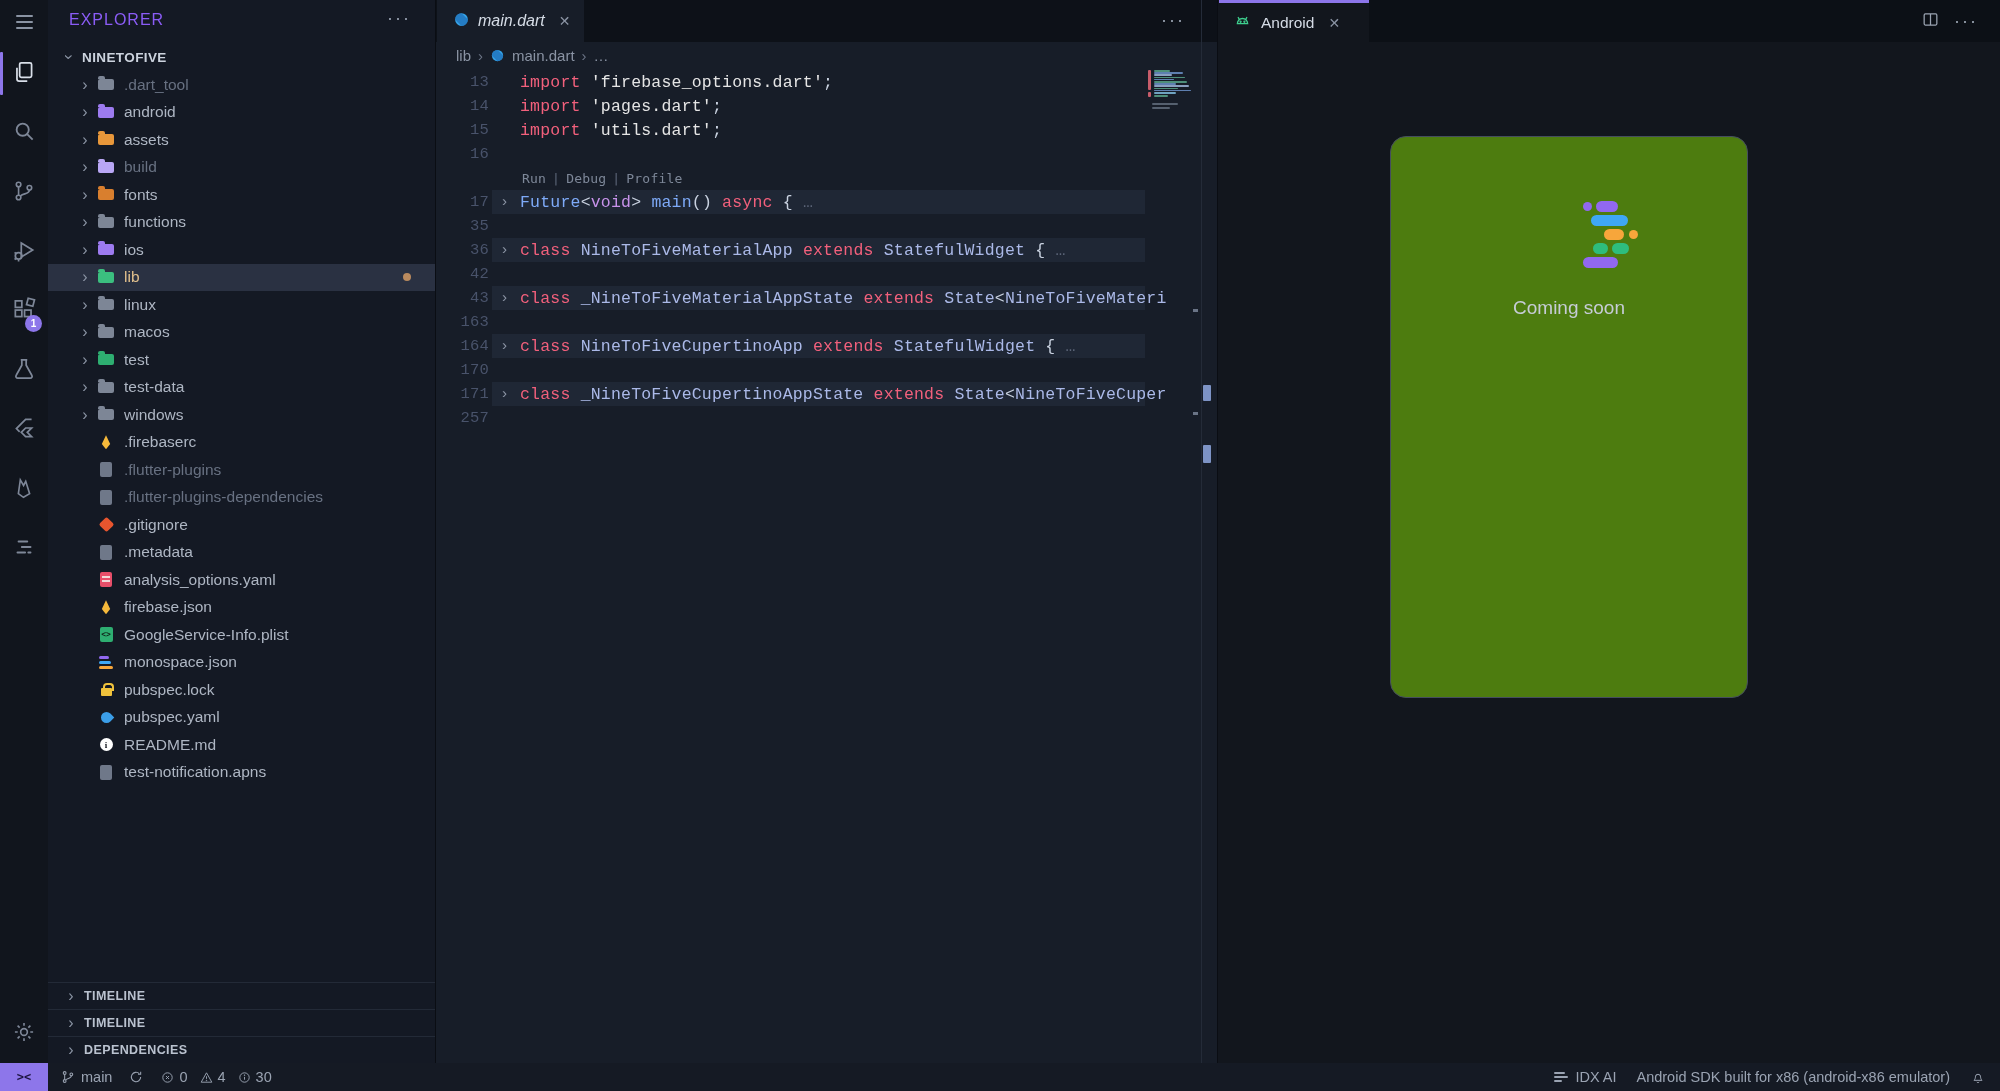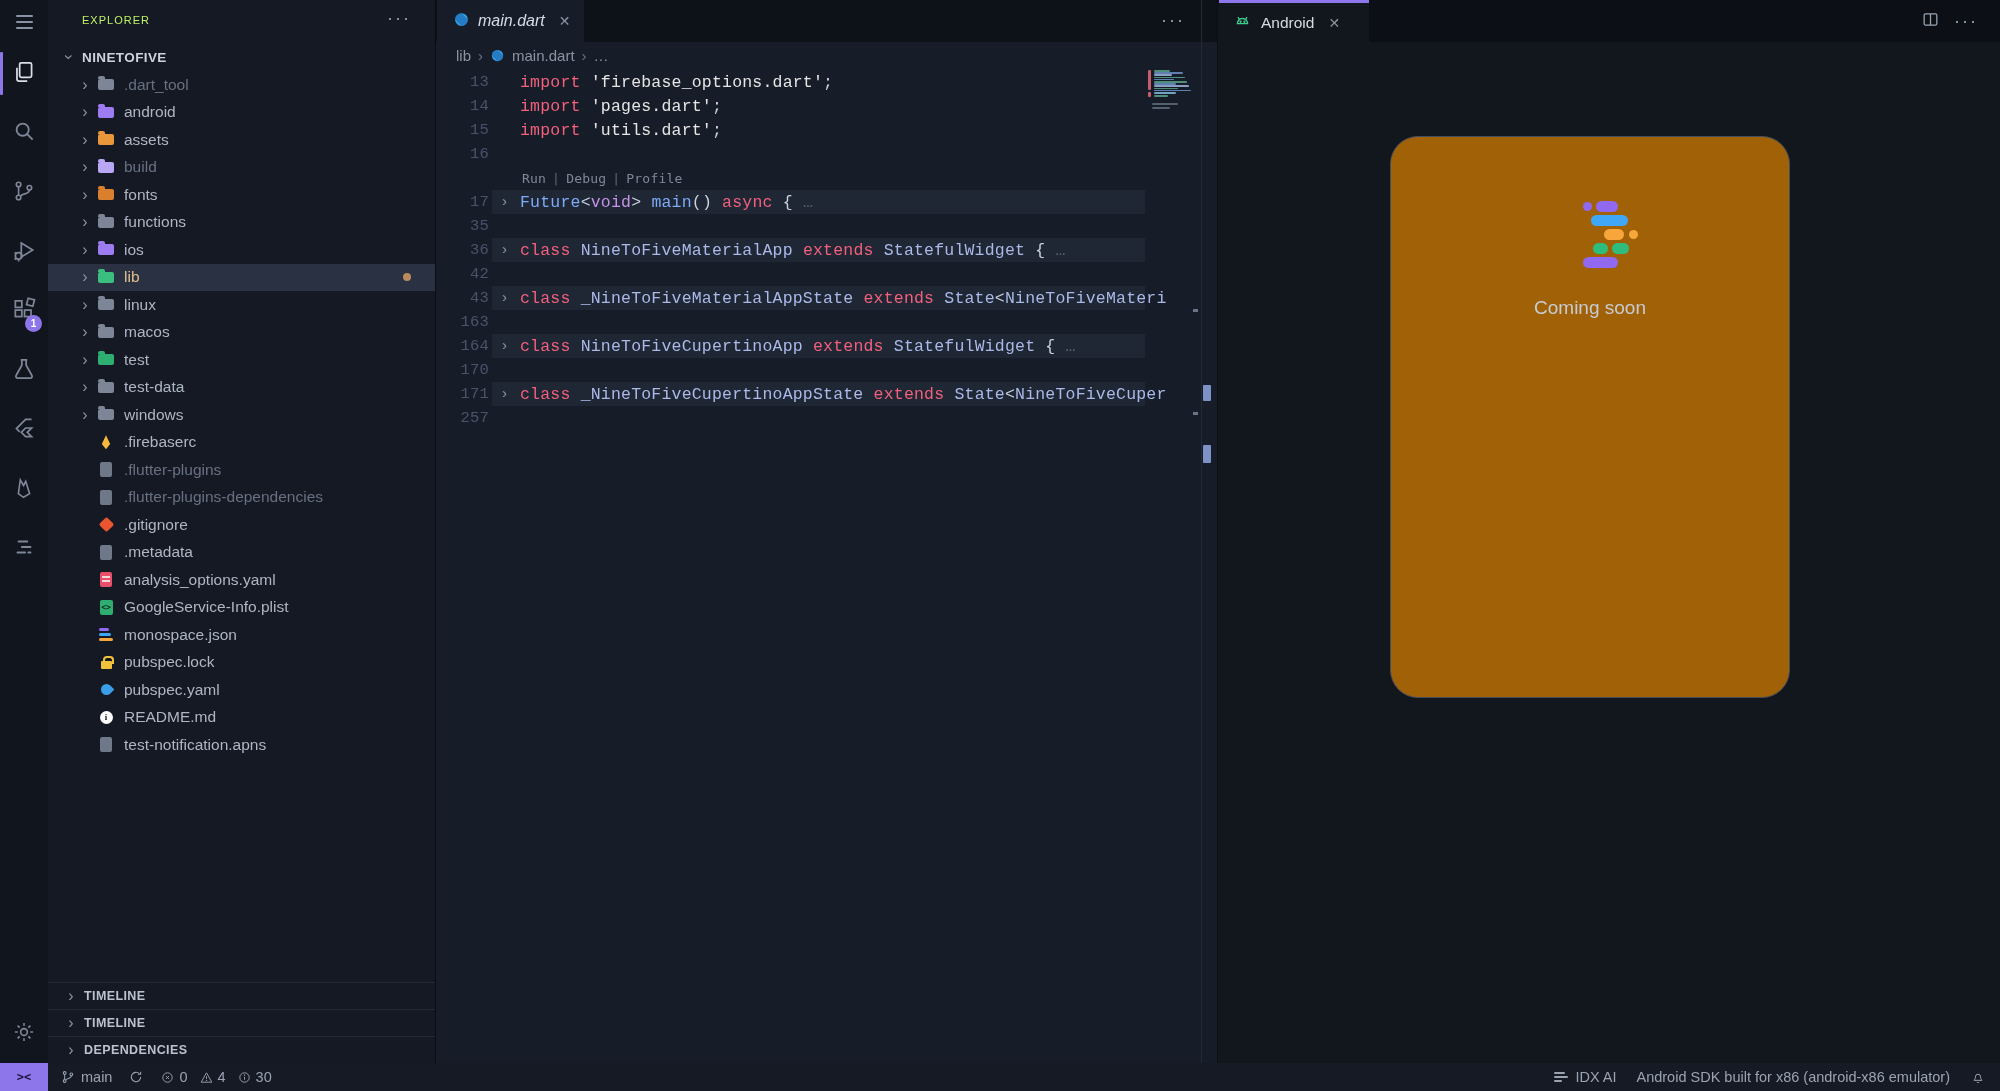--- a/index.html
+++ b/index.html
@@ -14,21 +14,21 @@
   .ab-item.small { height:44px; }
   .ab-item.active { color:#d9dfe9; }
   .ab-item.active::before { content:""; position:absolute; left:0; top:8px; bottom:8px; width:3px; background:var(--accent); border-radius:1px; }
   .ab-badge { position:absolute; right:6px; bottom:8px; min-width:17px; height:17px; border-radius:9px; background:var(--accent); color:#fff; font-size:10px; display:flex; align-items:center; justify-content:center; font-weight:bold; }
   .hamburger { display:flex; flex-direction:column; gap:4px; }
   .hamburger span { display:block; width:17px; height:2px; background:#8a93a3; border-radius:1px; }
 
   
   #sidebar { position:absolute; left:48px; top:0; width:388px; height:1063px; background:#141924; border-right:1px solid #0a0d13; }
   #explorer-header { position:absolute; top:0; left:0; right:0; height:40px; display:flex; align-items:center; }
-  #explorer-title { margin-left:34px; font-size:11px; letter-spacing:1px; color:#bef264; }
+  #explorer-title { margin-left:21px; font-size:16px; letter-spacing:1px; color:#8b5cf6; }
   #explorer-more { position:absolute; right:24px; top:8px; color:#98a1b0; font-size:18px; letter-spacing:2px; cursor:pointer; }
   #root-row { position:absolute; top:43px; left:0; right:0; height:28px; display:flex; align-items:center; cursor:pointer; }
   .twisty { color:#8a93a3; font-size:16px; width:14px; display:inline-block; text-align:center; }
   .twisty.open { transform:rotate(90deg); }
   #root-label { margin-left:6px; font-weight:bold; font-size:13.5px; color:#ccd3de; letter-spacing:.4px; }
   #root-row .twisty { margin-left:14px; }
   #tree { position:absolute; top:71px; left:0; right:0; }
   .tree-row { position:relative; height:27.5px; display:flex; align-items:center; font-size:15.5px; color:#aeb6c3; cursor:pointer; }
   .tree-row.selected { background:#2a3142; }
   .tree-row .twisty { margin-left:30px; }
@@ -92,21 +92,21 @@
   .ov-speck { position:absolute; width:5px; height:3px; background:#6a7486; left:-8px; }
 
   
   #right-panel { position:absolute; left:1219px; top:0; width:781px; height:1063px; background:#12161d; }
   #rp-tabstrip { position:absolute; top:0; left:0; right:0; height:42px; background:#0c1016; }
   #tab-android { position:absolute; left:0; top:0; width:150px; height:42px; background:#12161d; border-top:3px solid var(--accent); display:flex; align-items:center; cursor:pointer; }
   #tab-android .tab-label { font-size:15.5px; color:#d5dce6; margin-left:9px; }
   #rp-actions { position:absolute; right:22px; top:0; height:42px; display:flex; align-items:center; gap:14px; color:#9aa3b1; }
   #rp-actions svg { width:19px; height:19px; }
   #rp-actions .dots { font-size:18px; letter-spacing:2px; cursor:pointer; }
-  #device-frame { position:absolute; left:171px; top:136px; width:400px; height:562px; border:1.5px solid #454e5e; border-radius:28px; background:#a16207; }
+  #device-frame { position:absolute; left:171px; top:136px; width:358px; height:562px; border:1.5px solid #454e5e; border-radius:16px; background:#4d7c0f; }
   #idx-logo { position:absolute; left:192px; top:64px; display:flex; flex-direction:column; gap:3px; }
   .lg-row { display:flex; align-items:center; height:11px; }
   .pill { height:11px; border-radius:6px; }
   .dotp { width:9px; height:9px; border-radius:50%; }
   #coming-soon { position:absolute; left:0; right:0; top:160px; text-align:center; font-size:19px; color:#c6ccd6; }
 
   
   #status-bar { position:absolute; left:0; bottom:0; width:2000px; height:28px; background:#151a24; display:flex; align-items:center; font-size:14.5px; color:#9aa3b2; }
   #remote-indicator { position:absolute; left:0; top:0; width:48px; height:28px; background:var(--accent); color:#1c1440; display:flex; align-items:center; justify-content:center; font-weight:bold; font-size:12px; font-family:"DejaVu Sans Mono",monospace; cursor:pointer; }
   .sb-left { display:flex; align-items:center; gap:16px; margin-left:60px; }
@@ -333,20 +333,27 @@
             <span class="g-file"></span>
           </span>
           <span class="row-label">.metadata</span>
         </div>
         <div class="tree-row">
           <span class="no-twisty"></span>
           <span class="tree-icon" style="color: rgb(232, 79, 106);">
             <span class="g-gear-file"></span>
           </span>
           <span class="row-label">analysis_options.yaml</span>
+        </div>
+        <div class="tree-row">
+          <span class="no-twisty"></span>
+          <span class="tree-icon" style="color: rgb(246, 185, 59);">
+            <span class="g-flame"></span>
+          </span>
+          <span class="row-label">firebase.json</span>
         </div>
         <div class="tree-row">
           <span class="no-twisty"></span>
           <span class="tree-icon" style="color: rgb(46, 174, 113);">
             <span class="g-code">
               <i>&lt;&gt;</i>
             </span>
           </span>
           <span class="row-label">GoogleService-Info.plist</span>
         </div>

